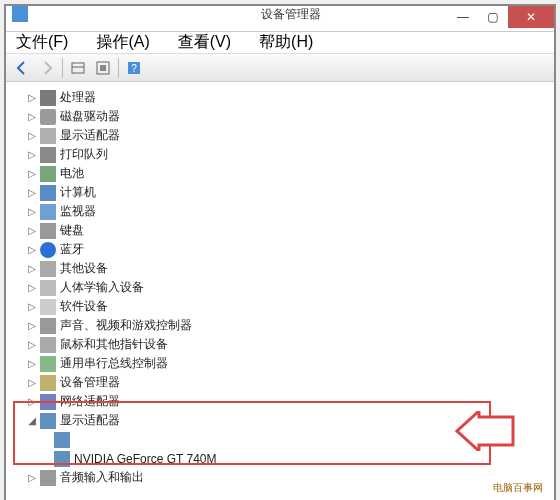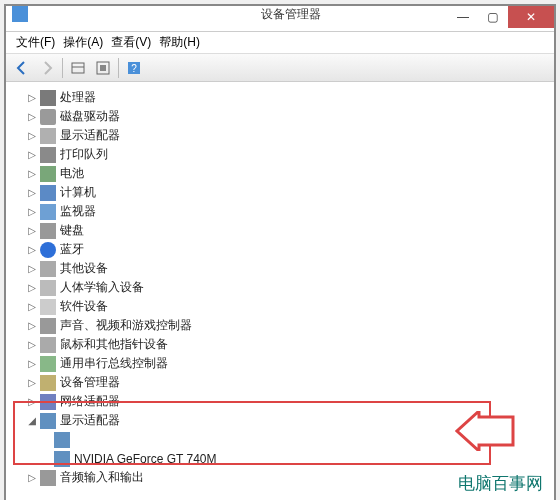--- a/index.html
+++ b/index.html
@@ -5,34 +5,34 @@
     * { margin:0; padding:0; box-sizing:border-box; font-family:"Microsoft YaHei","SimSun",Arial,sans-serif; }
     body { background:#f0f0f0; width:560px; height:500px; position:relative; overflow:hidden; }
     .outer { border:1px solid #888; margin:4px; background:#fff; position:relative; }
     .window { border:1px solid #888; background:#fff; }
     .titlebar { height:26px; background:#fff; display:flex; align-items:flex-start; border-bottom:1px solid #ccc; position:relative; }
     .win-ctrls { position:absolute; right:0; top:0; display:flex; }
     .ctrl { width:30px; height:22px; display:flex; align-items:center; justify-content:center; font-size:12px; color:#333; }
     .ctrl.close { background:#c75050; color:#fff; width:46px; }
     .title-icon { width:16px; height:16px; margin-left:6px; display:inline-block; background:#4a90d9; }
     .title-text { flex:1; text-align:center; font-size:12px; color:#333; }
-    .menubar { display:flex; align-items:center; height:22px; padding:0 6px; gap:0; border-bottom:1px solid #ddd; font-size:12px; }
+    .menubar { display:flex; align-items:center; height:22px; padding:0 6px; gap:20px; border-bottom:1px solid #ddd; font-size:16px; }
     .menubar span { padding:0 4px; }
     .toolbar { display:flex; align-items:center; height:28px; border-bottom:1px solid #ccc; padding:0 4px; gap:1px; background:linear-gradient(#fafafa,#e6e6e6); }
     .tbtn { width:24px; height:22px; display:flex; align-items:center; justify-content:center; border:1px solid transparent; }
     .tbtn svg { width:16px; height:16px; }
     .tsep { width:1px; height:20px; background:#bbb; margin:0 2px; }
     .tree { padding:6px 0 6px 10px; font-size:12px; color:#222; height:420px; background:#fff; overflow:hidden; }
     .node { display:flex; align-items:center; height:19px; }
     .arrow { width:12px; height:12px; display:inline-flex; align-items:center; justify-content:center; font-size:10px; color:#666; }
     .icon { width:16px; height:16px; display:inline-block; margin:0 4px 0 2px; flex-shrink:0; }
     .indent1 { margin-left:10px; }
     .indent2 { margin-left:24px; }
     .arrow-callout { position:absolute; right:40px; top:406px; pointer-events:none; }
-    .watermark { position:absolute; right:12px; bottom:8px; color:#0f766e; font-size:17px; font-family:Arial; }
+    .watermark { position:absolute; right:12px; bottom:8px; color:#a16207; font-size:10px; font-family:Arial; }
     .highlight-box { position:absolute; left:8px; top:396px; right:64px; height:64px; border:2px solid #d44; pointer-events:none; }
     .ic-cpu { background:#7a7a7a; }
     .ic-disk { background:#9a9a9a; border-radius:2px; }
     .ic-storage { background:#b0b0b0; }
     .ic-printer { background:#8a8a8a; }
     .ic-battery { background:#79a779; }
     .ic-pc { background:#5b8ac6; }
     .ic-monitor { background:#6ea0d4; }
     .ic-kbd { background:#999; }
     .ic-bt { background:#2d6fd8; border-radius:50%; }

